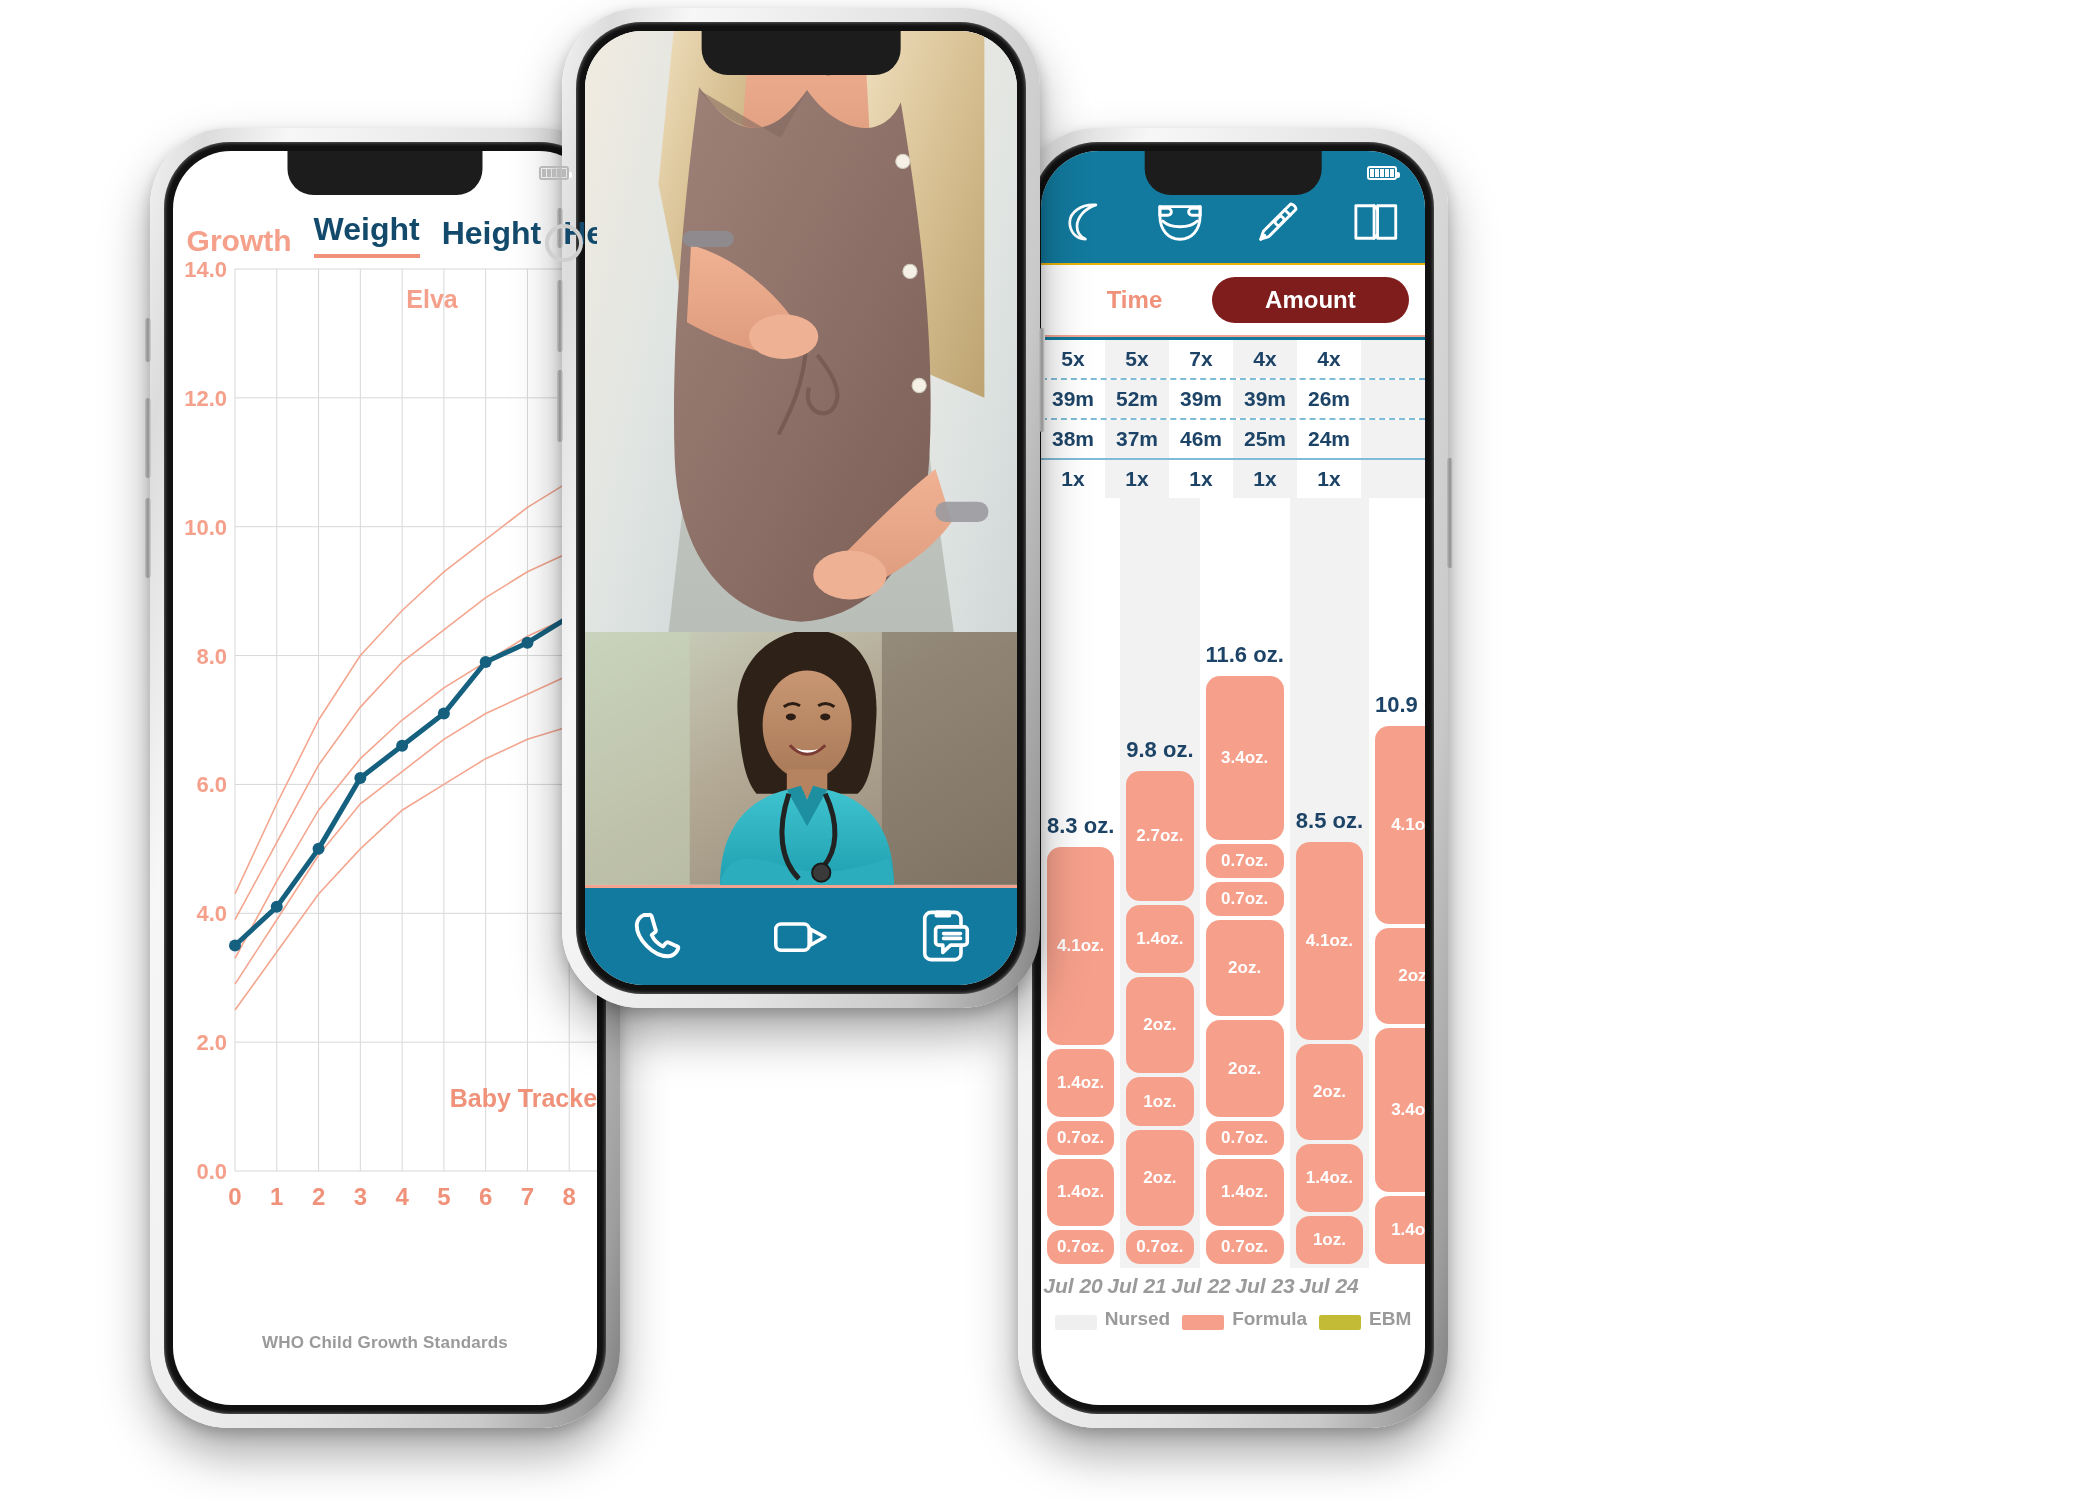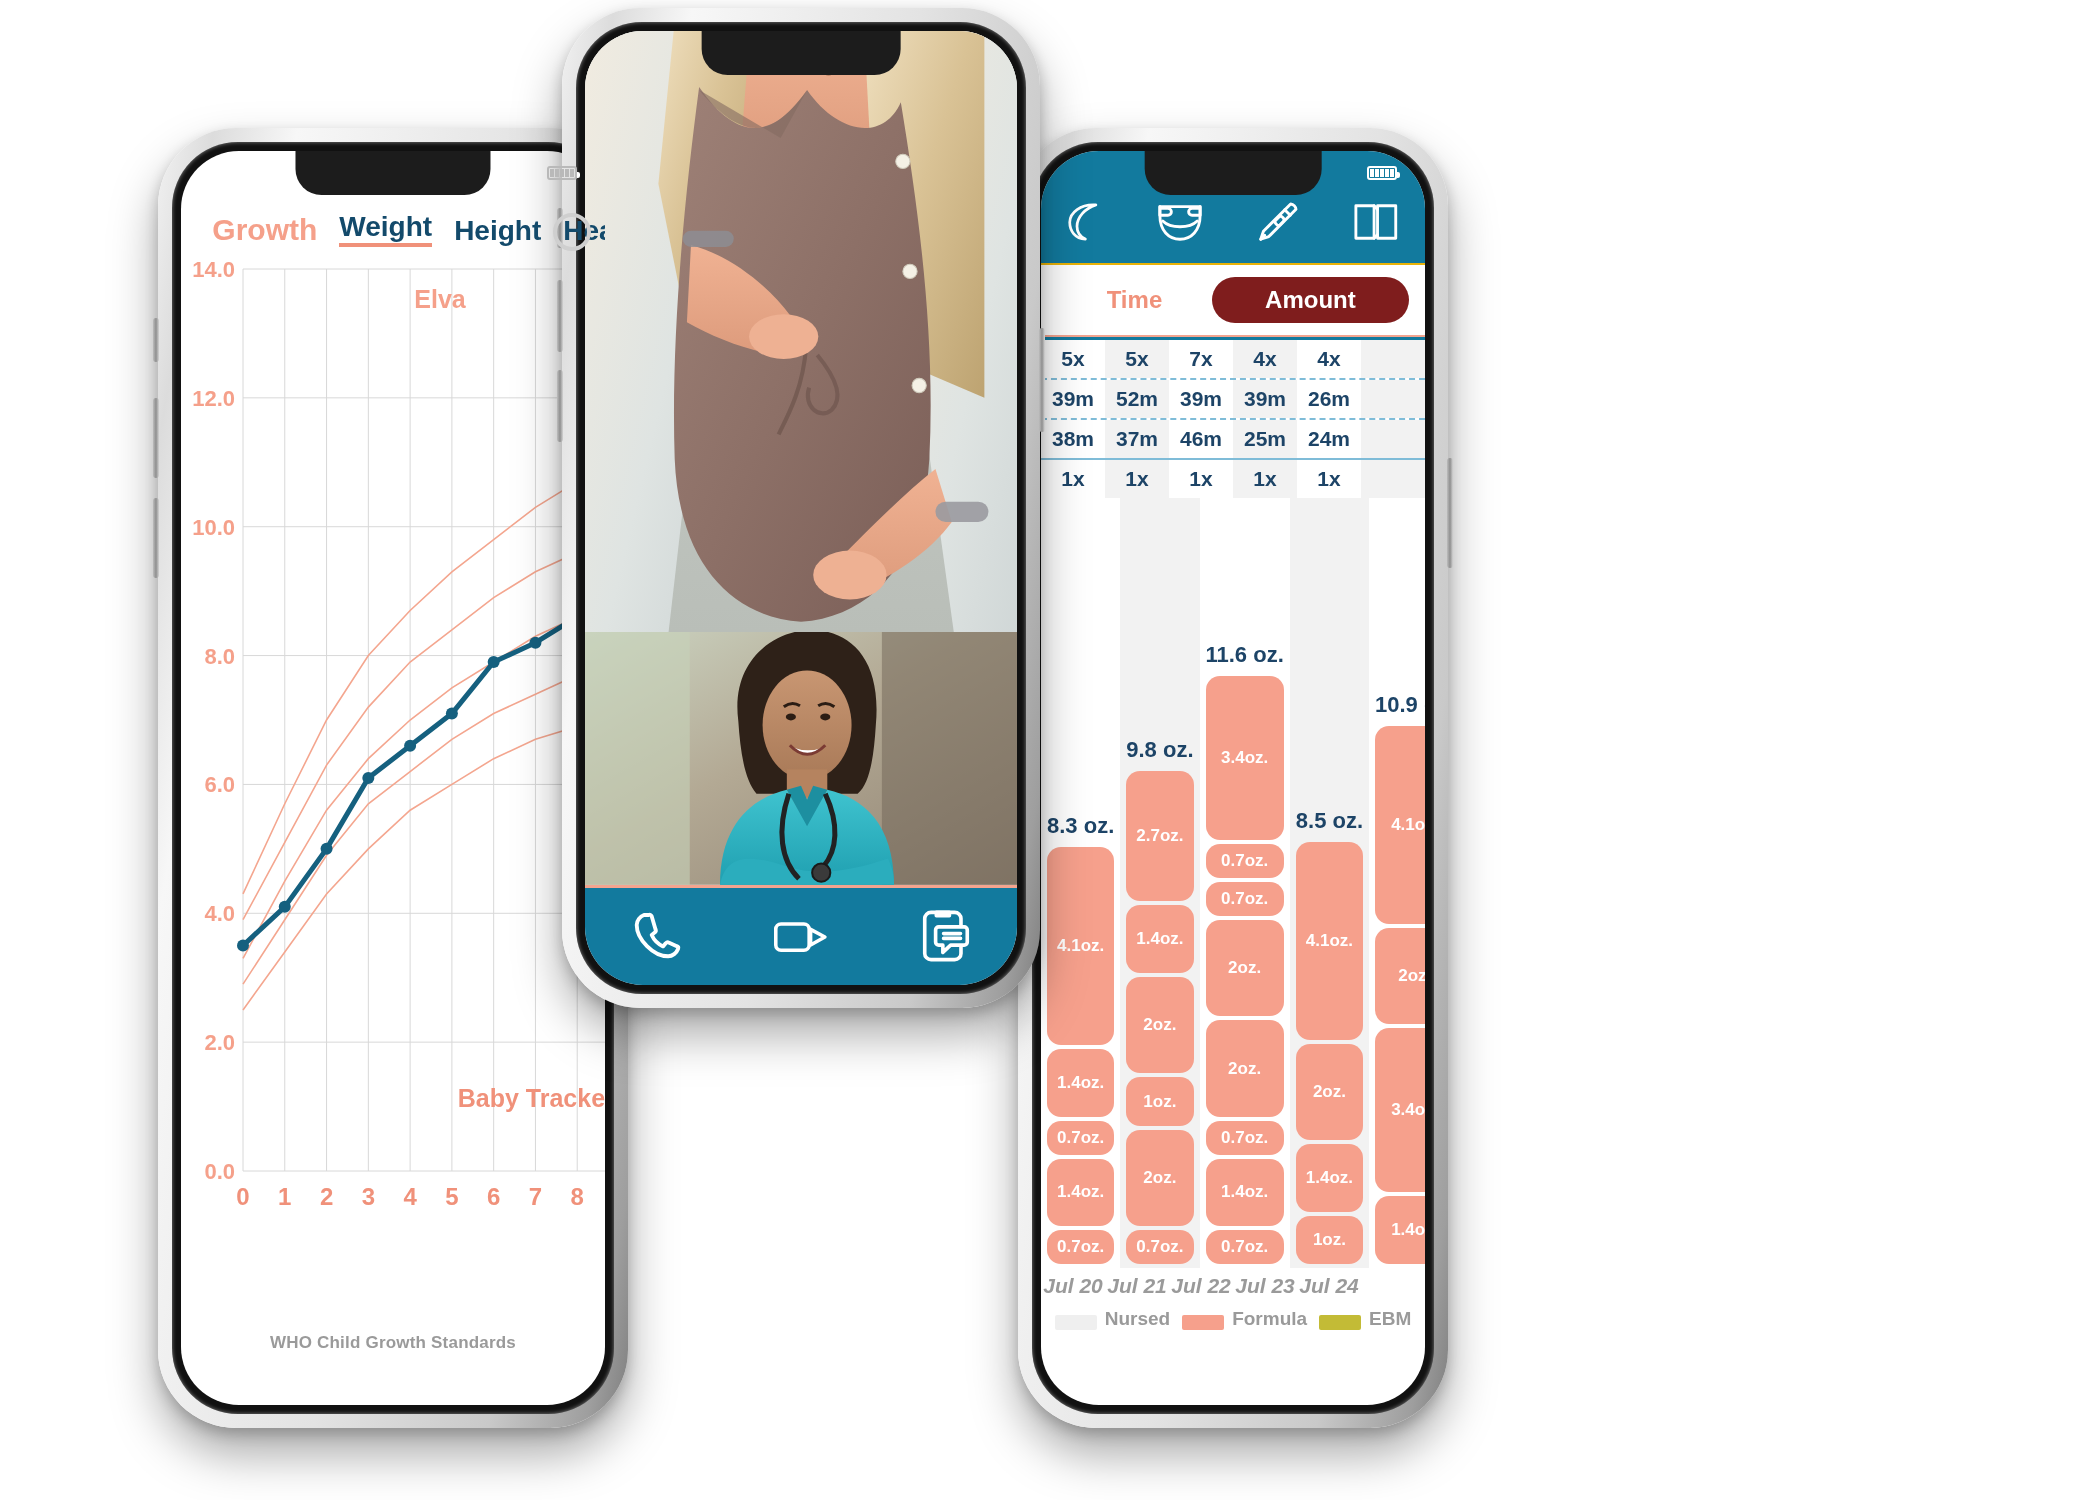--- a/index.html
+++ b/index.html
@@ -42,29 +42,29 @@
     border-radius: 0 0 26px 26px;
     z-index: 40;
   }
   .side-btn {
     position: absolute;
     background: linear-gradient(90deg,#bdbdbd,#8e8e8e,#d3d3d3);
     border-radius: 3px;
   }
 
   
-  #phone-left { left: 158px; top: 128px; width: 470px; height: 1300px; }
+  #phone-left { left: 150px; top: 128px; width: 470px; height: 1300px; }
   .growth-head {
     position: absolute; top: 60px; left: 0; width: 100%;
     display: flex; align-items: flex-end; justify-content: center;
     gap: 22px; padding-left: 58px;
     z-index: 30;
   }
   .growth-title { color:#f5a08a; font-size: 30px; font-weight: 700; }
-  .growth-tab { color:#134a6b; font-size: 28px; font-weight: 700; }
+  .growth-tab { color:#134a6b; font-size: 32px; font-weight: 700; padding-bottom: 6px; }
   .growth-tab.active { border-bottom: 4px solid #f0917a; }
   .gear {
     position:absolute; right: 14px; bottom: -4px;
     width: 38px; height: 38px; border-radius:50%;
     border: 4px solid #cfcfcf;
   }
 
   .chart-wrap { position:absolute; left:0; top:108px; width:100%; height:1100px; }
   .chart-svg { display:block; }
   .chart-caption {

